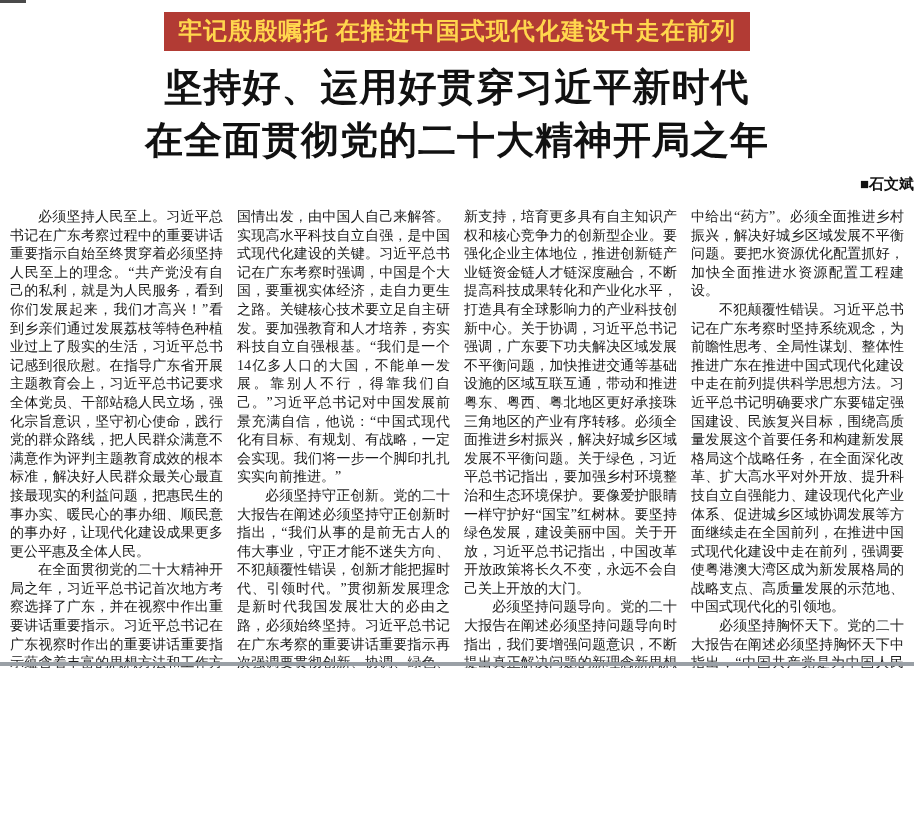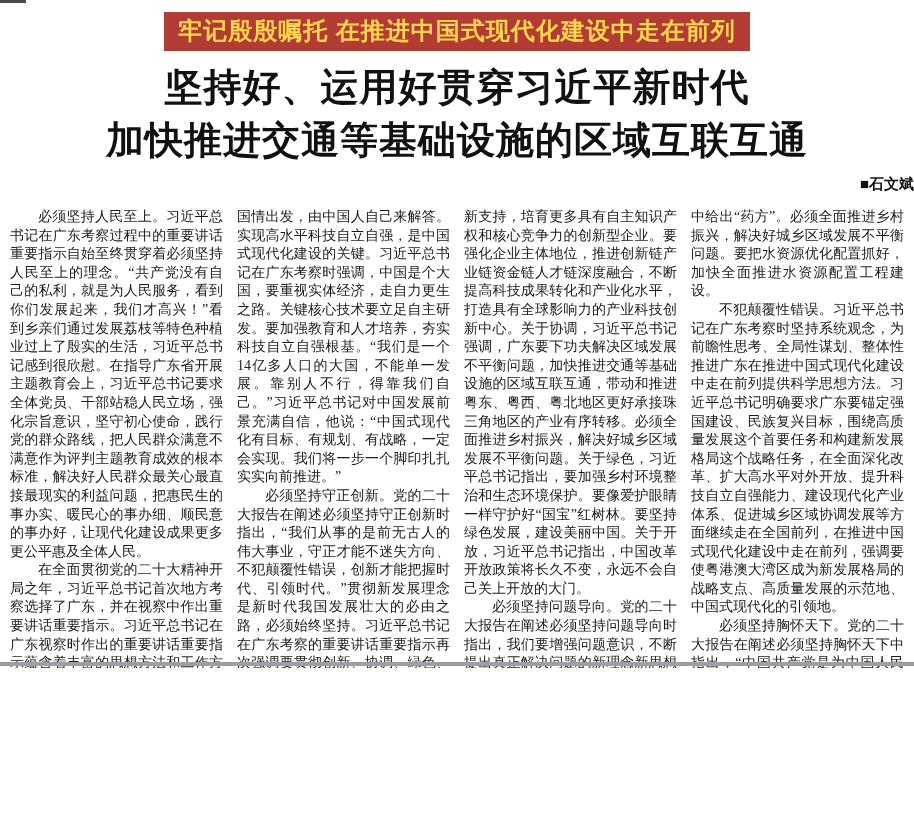--- a/index.html
+++ b/index.html
@@ -96,21 +96,21 @@
 <div class="page">
 
   <div class="scan-mark"></div>
 
   <div class="banner-row">
     <div class="banner">牢记殷殷嘱托 在推进中国式现代化建设中走在前列</div>
   </div>
 
   <h1 class="main-title">
     <span>坚持好、运用好贯穿习近平新时代</span><br>
-    <span>加快推进交通等基础设施的区域互联互通</span>
+    <span>在全面贯彻党的二十大精神开局之年</span>
   </h1>
 
 
   <div class="byline">■石文斌</div>
 
   <div class="body-columns">
     <p>必须坚持人民至上。习近平总书记在广东考察过程中的重要讲话重要指示自始至终贯穿着必须坚持人民至上的理念。“共产党没有自己的私利，就是为人民服务，看到你们发展起来，我们才高兴！”看到乡亲们通过发展荔枝等特色种植业过上了殷实的生活，习近平总书记感到很欣慰。在指导广东省开展主题教育会上，习近平总书记要求全体党员、干部站稳人民立场，强化宗旨意识，坚守初心使命，践行党的群众路线，把人民群众满意不满意作为评判主题教育成效的根本标准，解决好人民群众最关心最直接最现实的利益问题，把惠民生的事办实、暖民心的事办细、顺民意的事办好，让现代化建设成果更多更公平惠及全体人民。</p>
     <p>在全面贯彻党的二十大精神开局之年，习近平总书记首次地方考察选择了广东，并在视察中作出重要讲话重要指示。习近平总书记在广东视察时作出的重要讲话重要指示蕴含着丰富的思想方法和工作方法，是坚持好、运用好贯穿习近平新时代中国特色社会主义思想的立场观点方法的光辉典范。</p>
     <p>必须坚持自信自立。党的二十大报告在阐述必须坚持自信自立时指出，中国的问题必须从中国基本国情出发，由中国人自己来解答。实现高水平科技自立自强，是中国式现代化建设的关键。习近平总书记在广东考察时强调，中国是个大国，要重视实体经济，走自力更生之路。关键核心技术要立足自主研发。要加强教育和人才培养，夯实科技自立自强根基。“我们是一个14亿多人口的大国，不能单一发展。靠别人不行，得靠我们自己。”习近平总书记对中国发展前景充满自信，他说：“中国式现代化有目标、有规划、有战略，一定会实现。我们将一步一个脚印扎扎实实向前推进。”</p>
     <p>必须坚持守正创新。党的二十大报告在阐述必须坚持守正创新时指出，“我们从事的是前无古人的伟大事业，守正才能不迷失方向、不犯颠覆性错误，创新才能把握时代、引领时代。”贯彻新发展理念是新时代我国发展壮大的必由之路，必须始终坚持。习近平总书记在广东考察的重要讲话重要指示再次强调要贯彻创新、协调、绿色、开放、共享的新发展理念。关于创新，总书记强调，要深入实施创新驱动发展战略，加强区域创新体系建设，进一步提升自主创新能力，努力在突破关键核心技术难题上取得更大进展。要加强对中小企业创新支持，培育更多具有自主知识产权和核心竞争力的创新型企业。要强化企业主体地位，推进创新链产业链资金链人才链深度融合，不断提高科技成果转化和产业化水平，打造具有全球影响力的产业科技创新中心。关于协调，习近平总书记强调，广东要下功夫解决区域发展不平衡问题，加快推进交通等基础设施的区域互联互通，带动和推进粤东、粤西、粤北地区更好承接珠三角地区的产业有序转移。必须全面推进乡村振兴，解决好城乡区域发展不平衡问题。关于绿色，习近平总书记指出，要加强乡村环境整治和生态环境保护。要像爱护眼睛一样守护好“国宝”红树林。要坚持绿色发展，建设美丽中国。关于开放，习近平总书记指出，中国改革开放政策将长久不变，永远不会自己关上开放的大门。</p>

